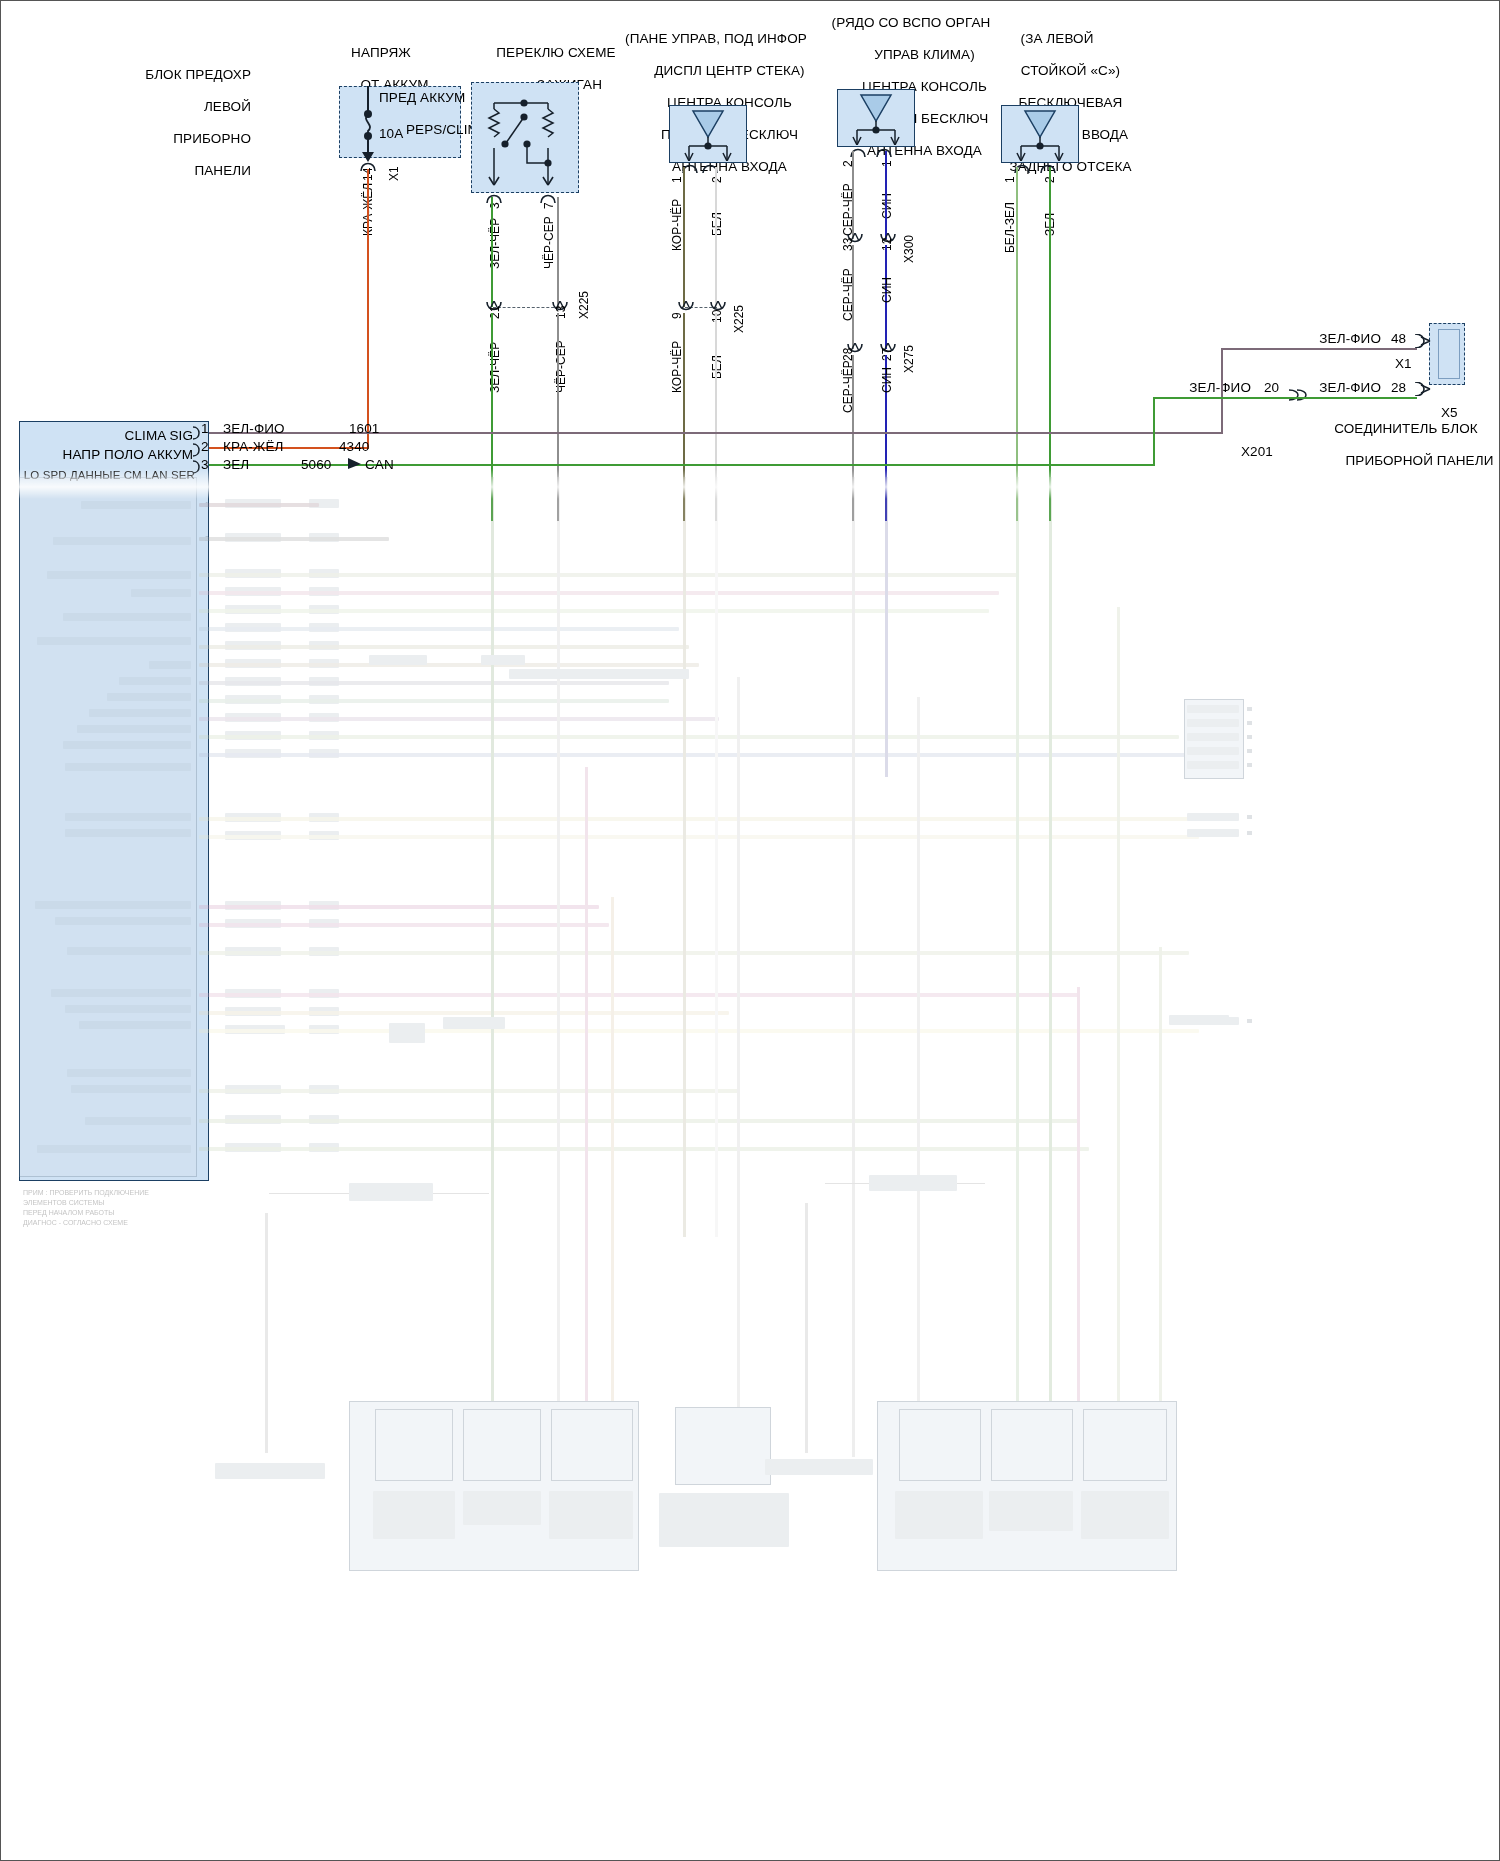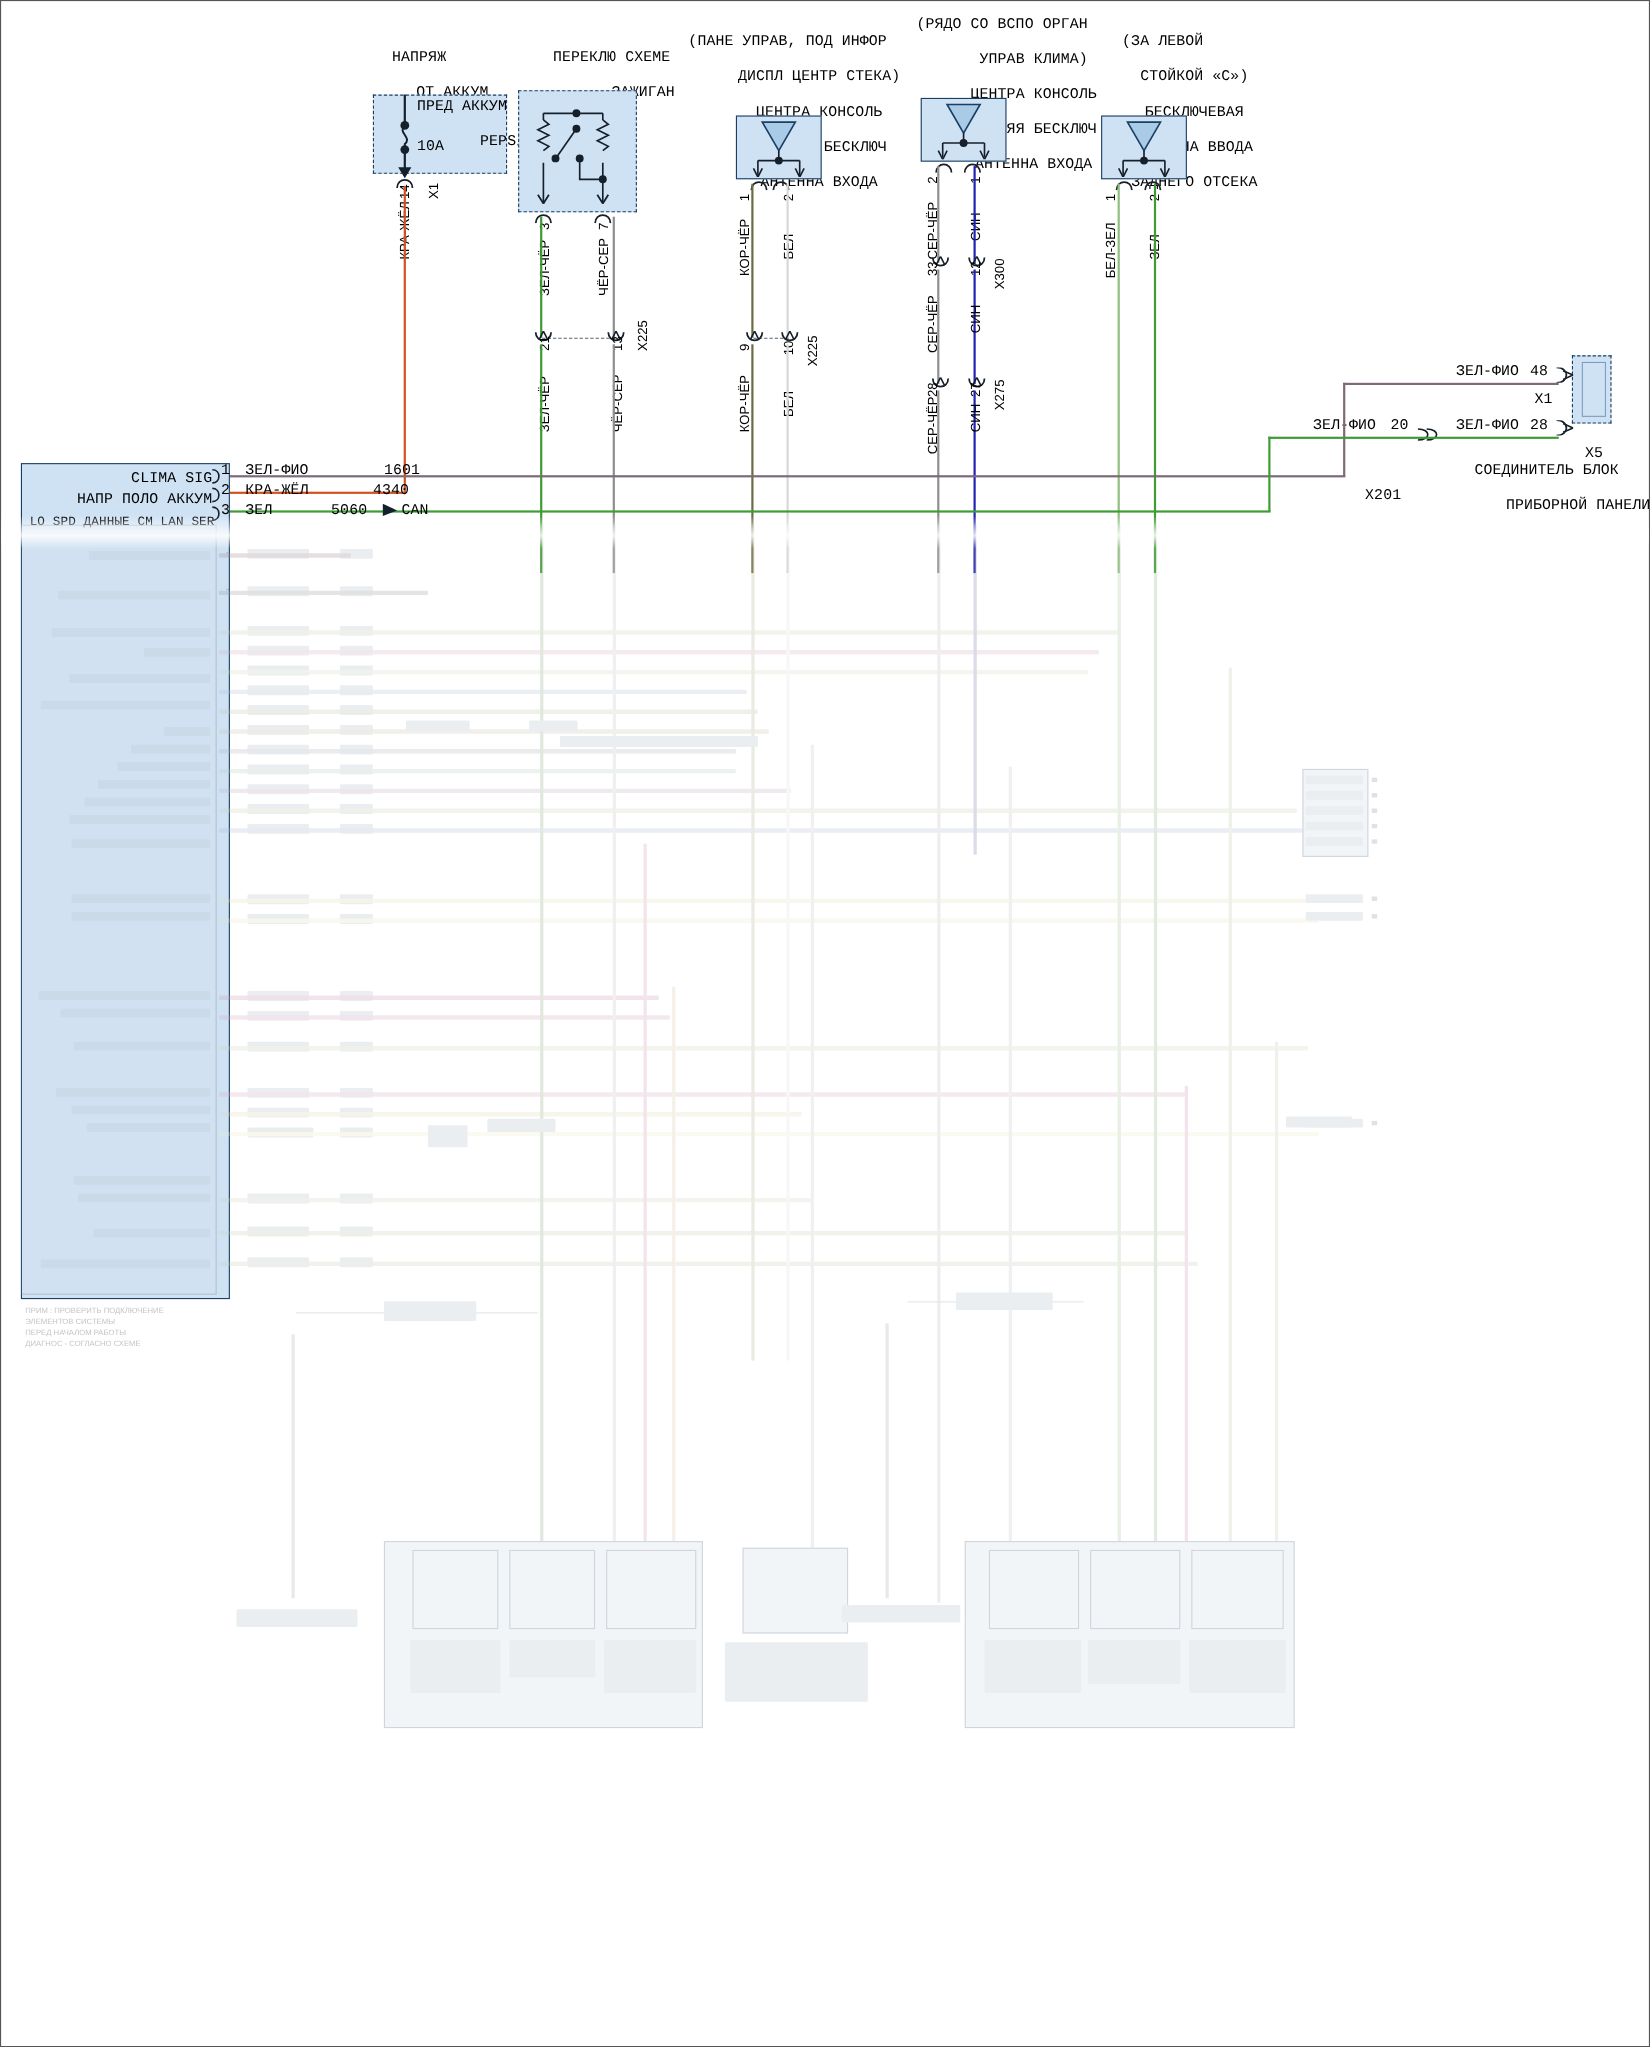--- a/index.html
+++ b/index.html
@@ -1,20 +1,20 @@
 <!DOCTYPE html>
 <html><head>
 <meta charset="utf-8">
 <style>
   html,body{margin:0;padding:0;background:#ffffff;}
   body{font-family:"Liberation Sans", sans-serif;}
   #page{position:relative;width:1500px;height:1861px;background:#fff;overflow:hidden;border:1px solid #555;box-sizing:border-box;}
 
   
-  .lbl{position:absolute;font-size:13.5px;color:#000;line-height:16px;white-space:pre;letter-spacing:.1px;font-family:Liberation Mono, monospace;}
+  .lbl{position:absolute;font-size:13.5px;color:#000;line-height:16px;white-space:pre;letter-spacing:.1px;}
   .lbl.c{text-align:center;}
   .lbl.r{text-align:right;}
   .xs{font-size:11.5px;}
   .vert2{position:absolute;font-size:12px;color:#000;white-space:nowrap;
         transform-origin:0 0;transform:rotate(-90deg);}
 
   .box{position:absolute;background:#cfe2f4;border:1.6px solid #1b3f63;box-sizing:border-box;}
   .boxdash{position:absolute;background:#cfe2f4;border:1.8px dashed #1b3f63;box-sizing:border-box;}
   .boxlite{position:absolute;background:#cfe2f4;border:1px solid #7d9ec0;box-sizing:border-box;}            
   .hw{position:absolute;height:2px;}
@@ -35,20 +35,24 @@
   .fbar{position:absolute;height:4px;border-radius:1px;opacity:.85;}
   .fpin{position:absolute;width:5px;height:4px;background:#8fa4b6;}
   #fadeveil{position:absolute;left:0;top:468px;width:1500px;height:30px;
             background:linear-gradient(to bottom,rgba(255,255,255,0) 0%,rgba(255,255,255,.85) 60%,rgba(255,255,255,.0) 100%);}
 </style>
 </head>
 <body>
 
 <div id="page">
 
+  <div class="lbl r" style="left:140px;top:66px;width:110px;"><span>БЛОК ПРЕДОХР</span><br>
+       <span>ЛЕВОЙ</span><br>
+       <span>ПРИБОРНО</span><br>
+       <span>ПАНЕЛИ</span></div>
 
   <div class="lbl c" style="left:320px;top:44px;width:120px;"><span>НАПРЯЖ</span><br>
        <span>ОТ АККУМ</span></div>
 
   <div class="boxdash" style="left:338px;top:85px;width:122px;height:72px;"></div>
 
   <div class="lbl" style="left:378px;top:89px;width:90px;"><span>ПРЕД АККУМ</span><br>
        <span>PEPS/CLIMA</span></div>
   <div class="lbl" style="left:378px;top:125px;">10A</div>
 

